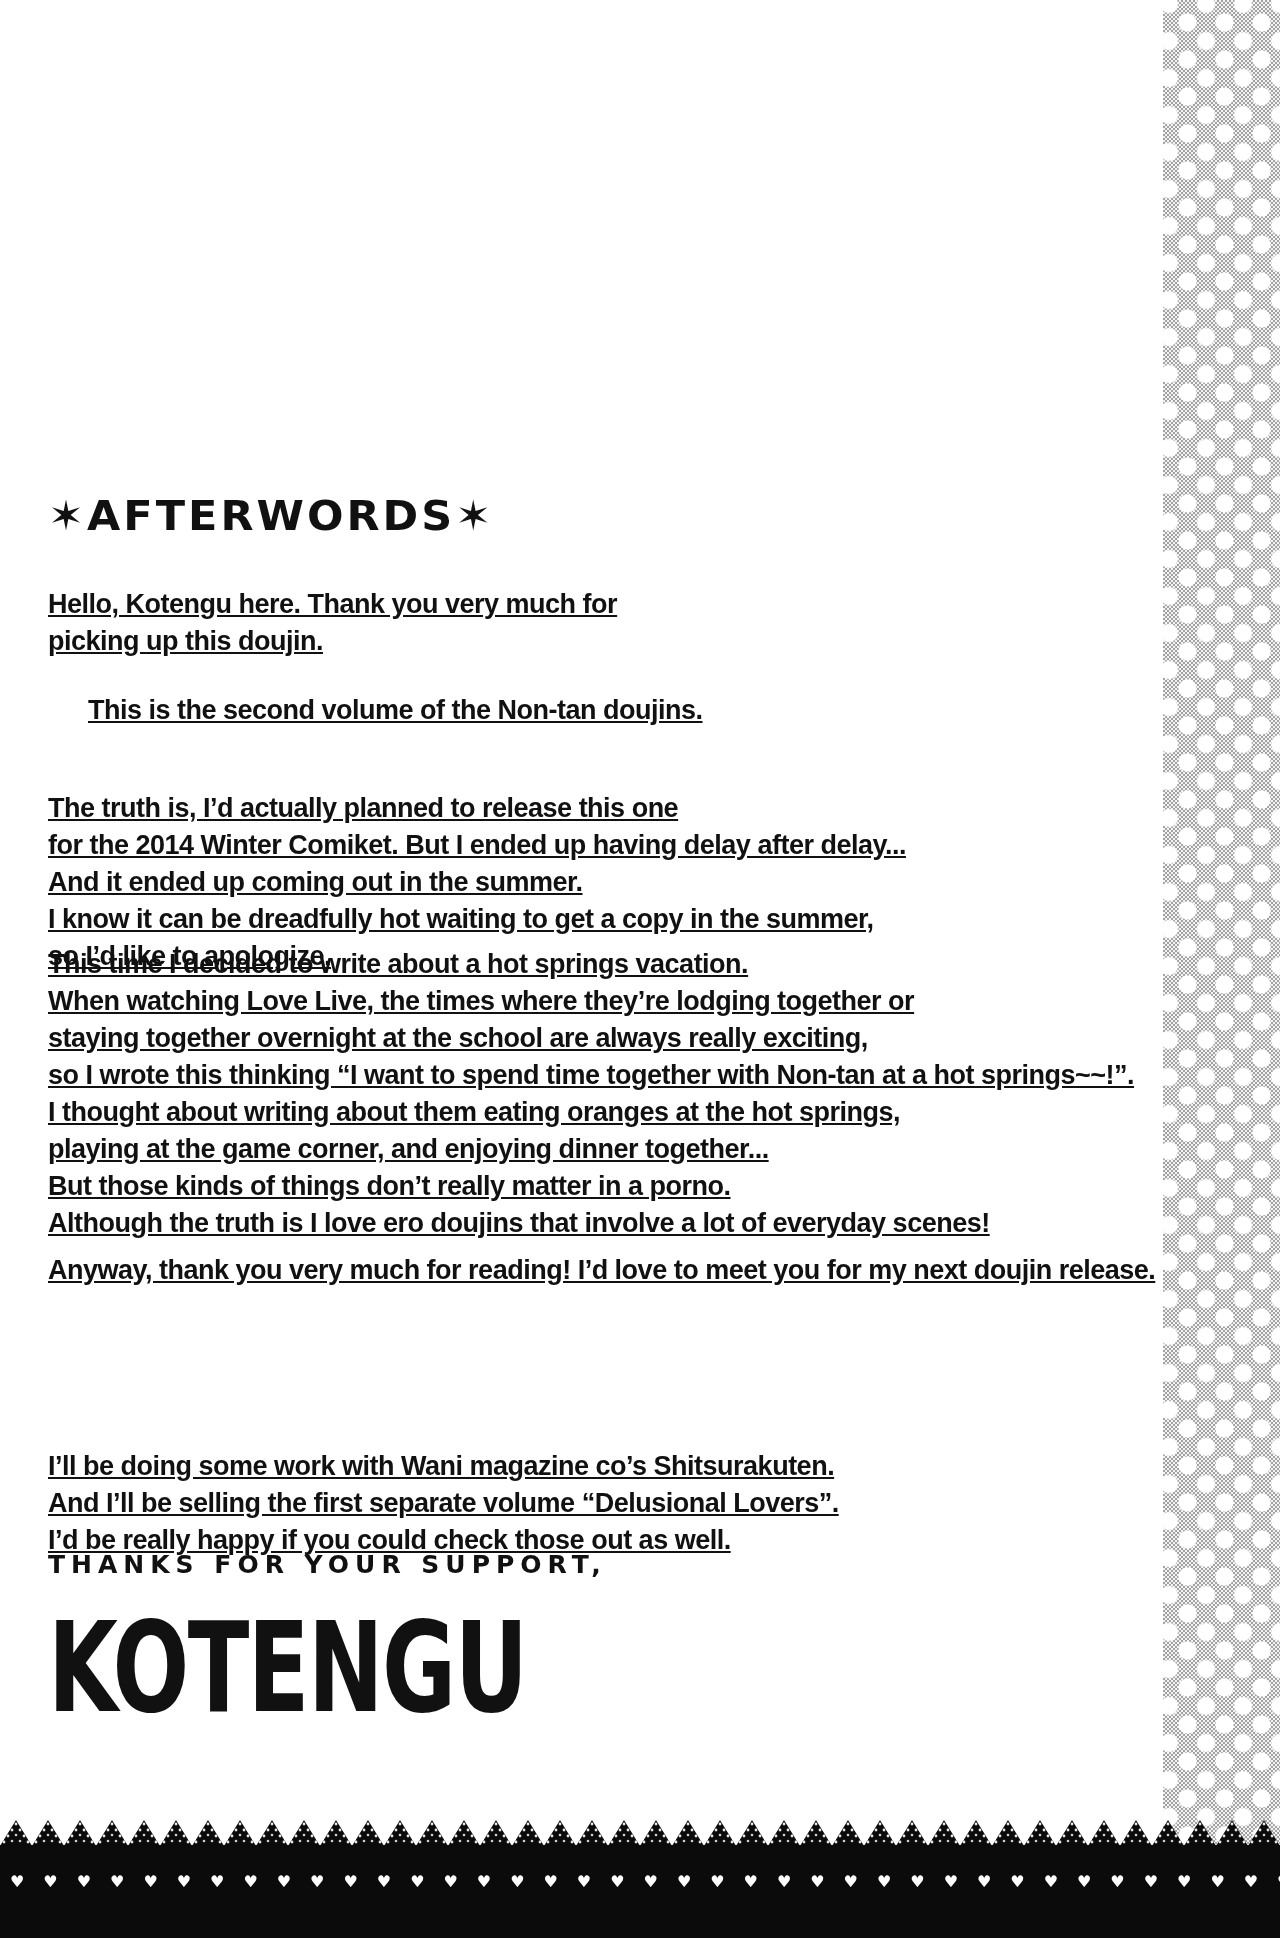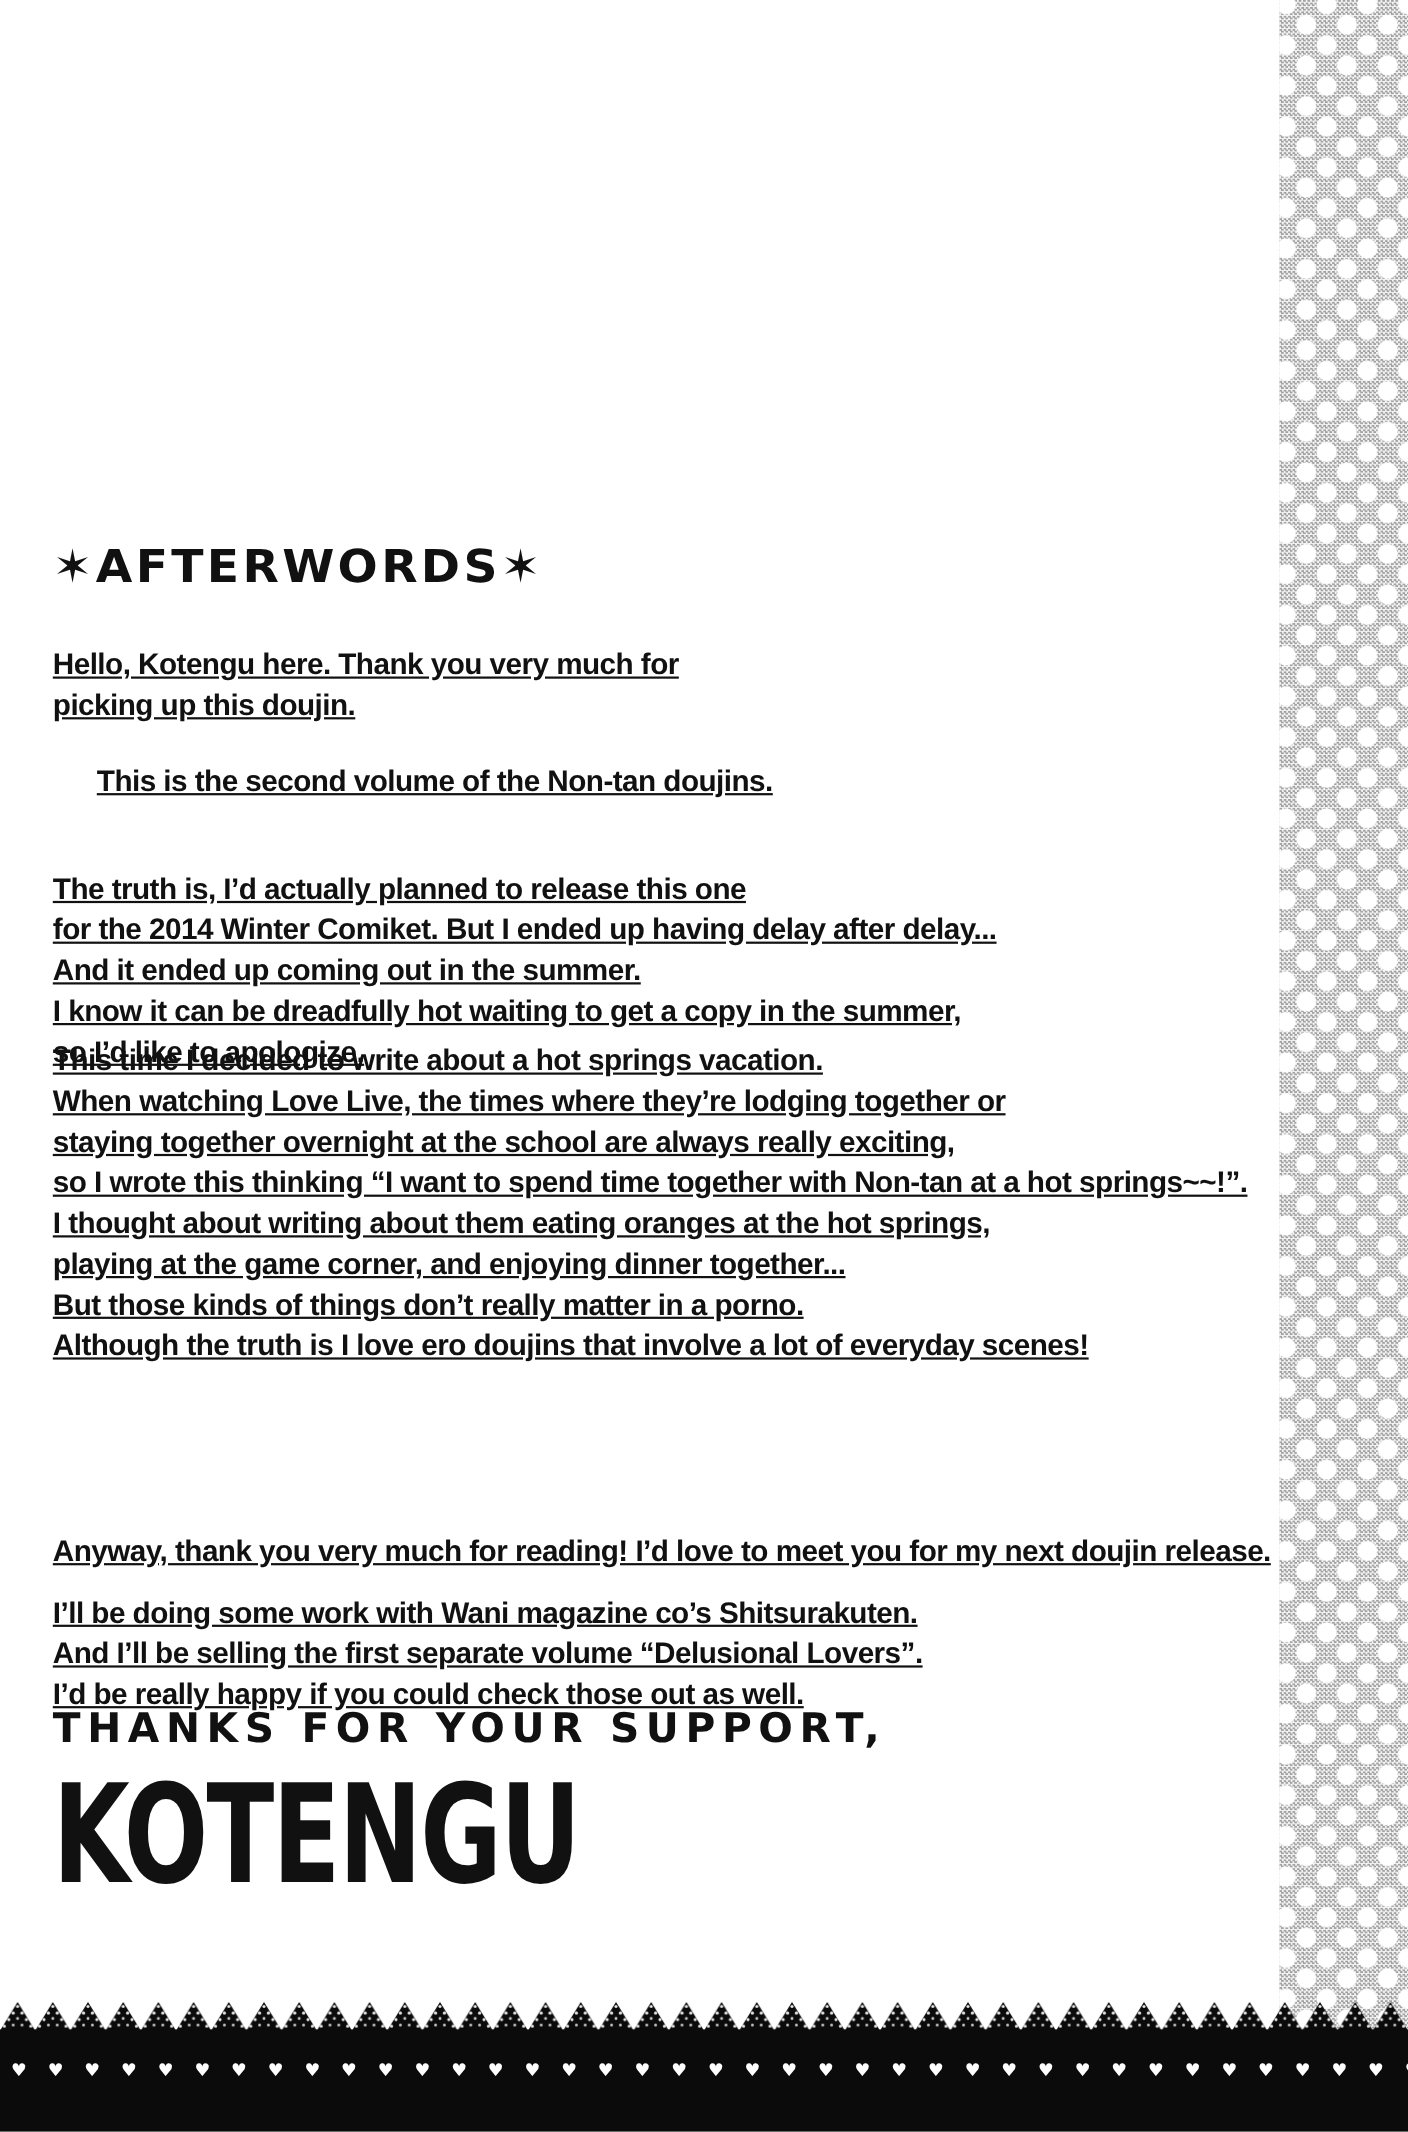--- a/index.html
+++ b/index.html
@@ -52,28 +52,28 @@
     line-height: 37px;
     letter-spacing: -0.5px;
     white-space: pre-line;
     width: 1130px;
     text-decoration: underline;
   }
   .p1 { top: 586px; }
   .p2 { top: 692px; margin-left: 40px; }
   .p3 { top: 770px; margin-top: 20px; }
   .p4 { top: 946px; }
-  .p5 { top: 1392px; }
+  .p5 { top: 1252px; }
   .p6 { top: 1448px; }
 
   .thanks {
     top: 1550px;
     font-family: "DejaVu Sans", sans-serif;
     font-weight: bold;
-    font-size: 37px;
+    font-size: 25px;
     letter-spacing: 6px;
     white-space: nowrap;
   }
 
   .signature {
     top: 1606px;
     font-family: "DejaVu Sans", sans-serif;
     font-weight: bold;
     font-size: 122px;
     line-height: 122px;

